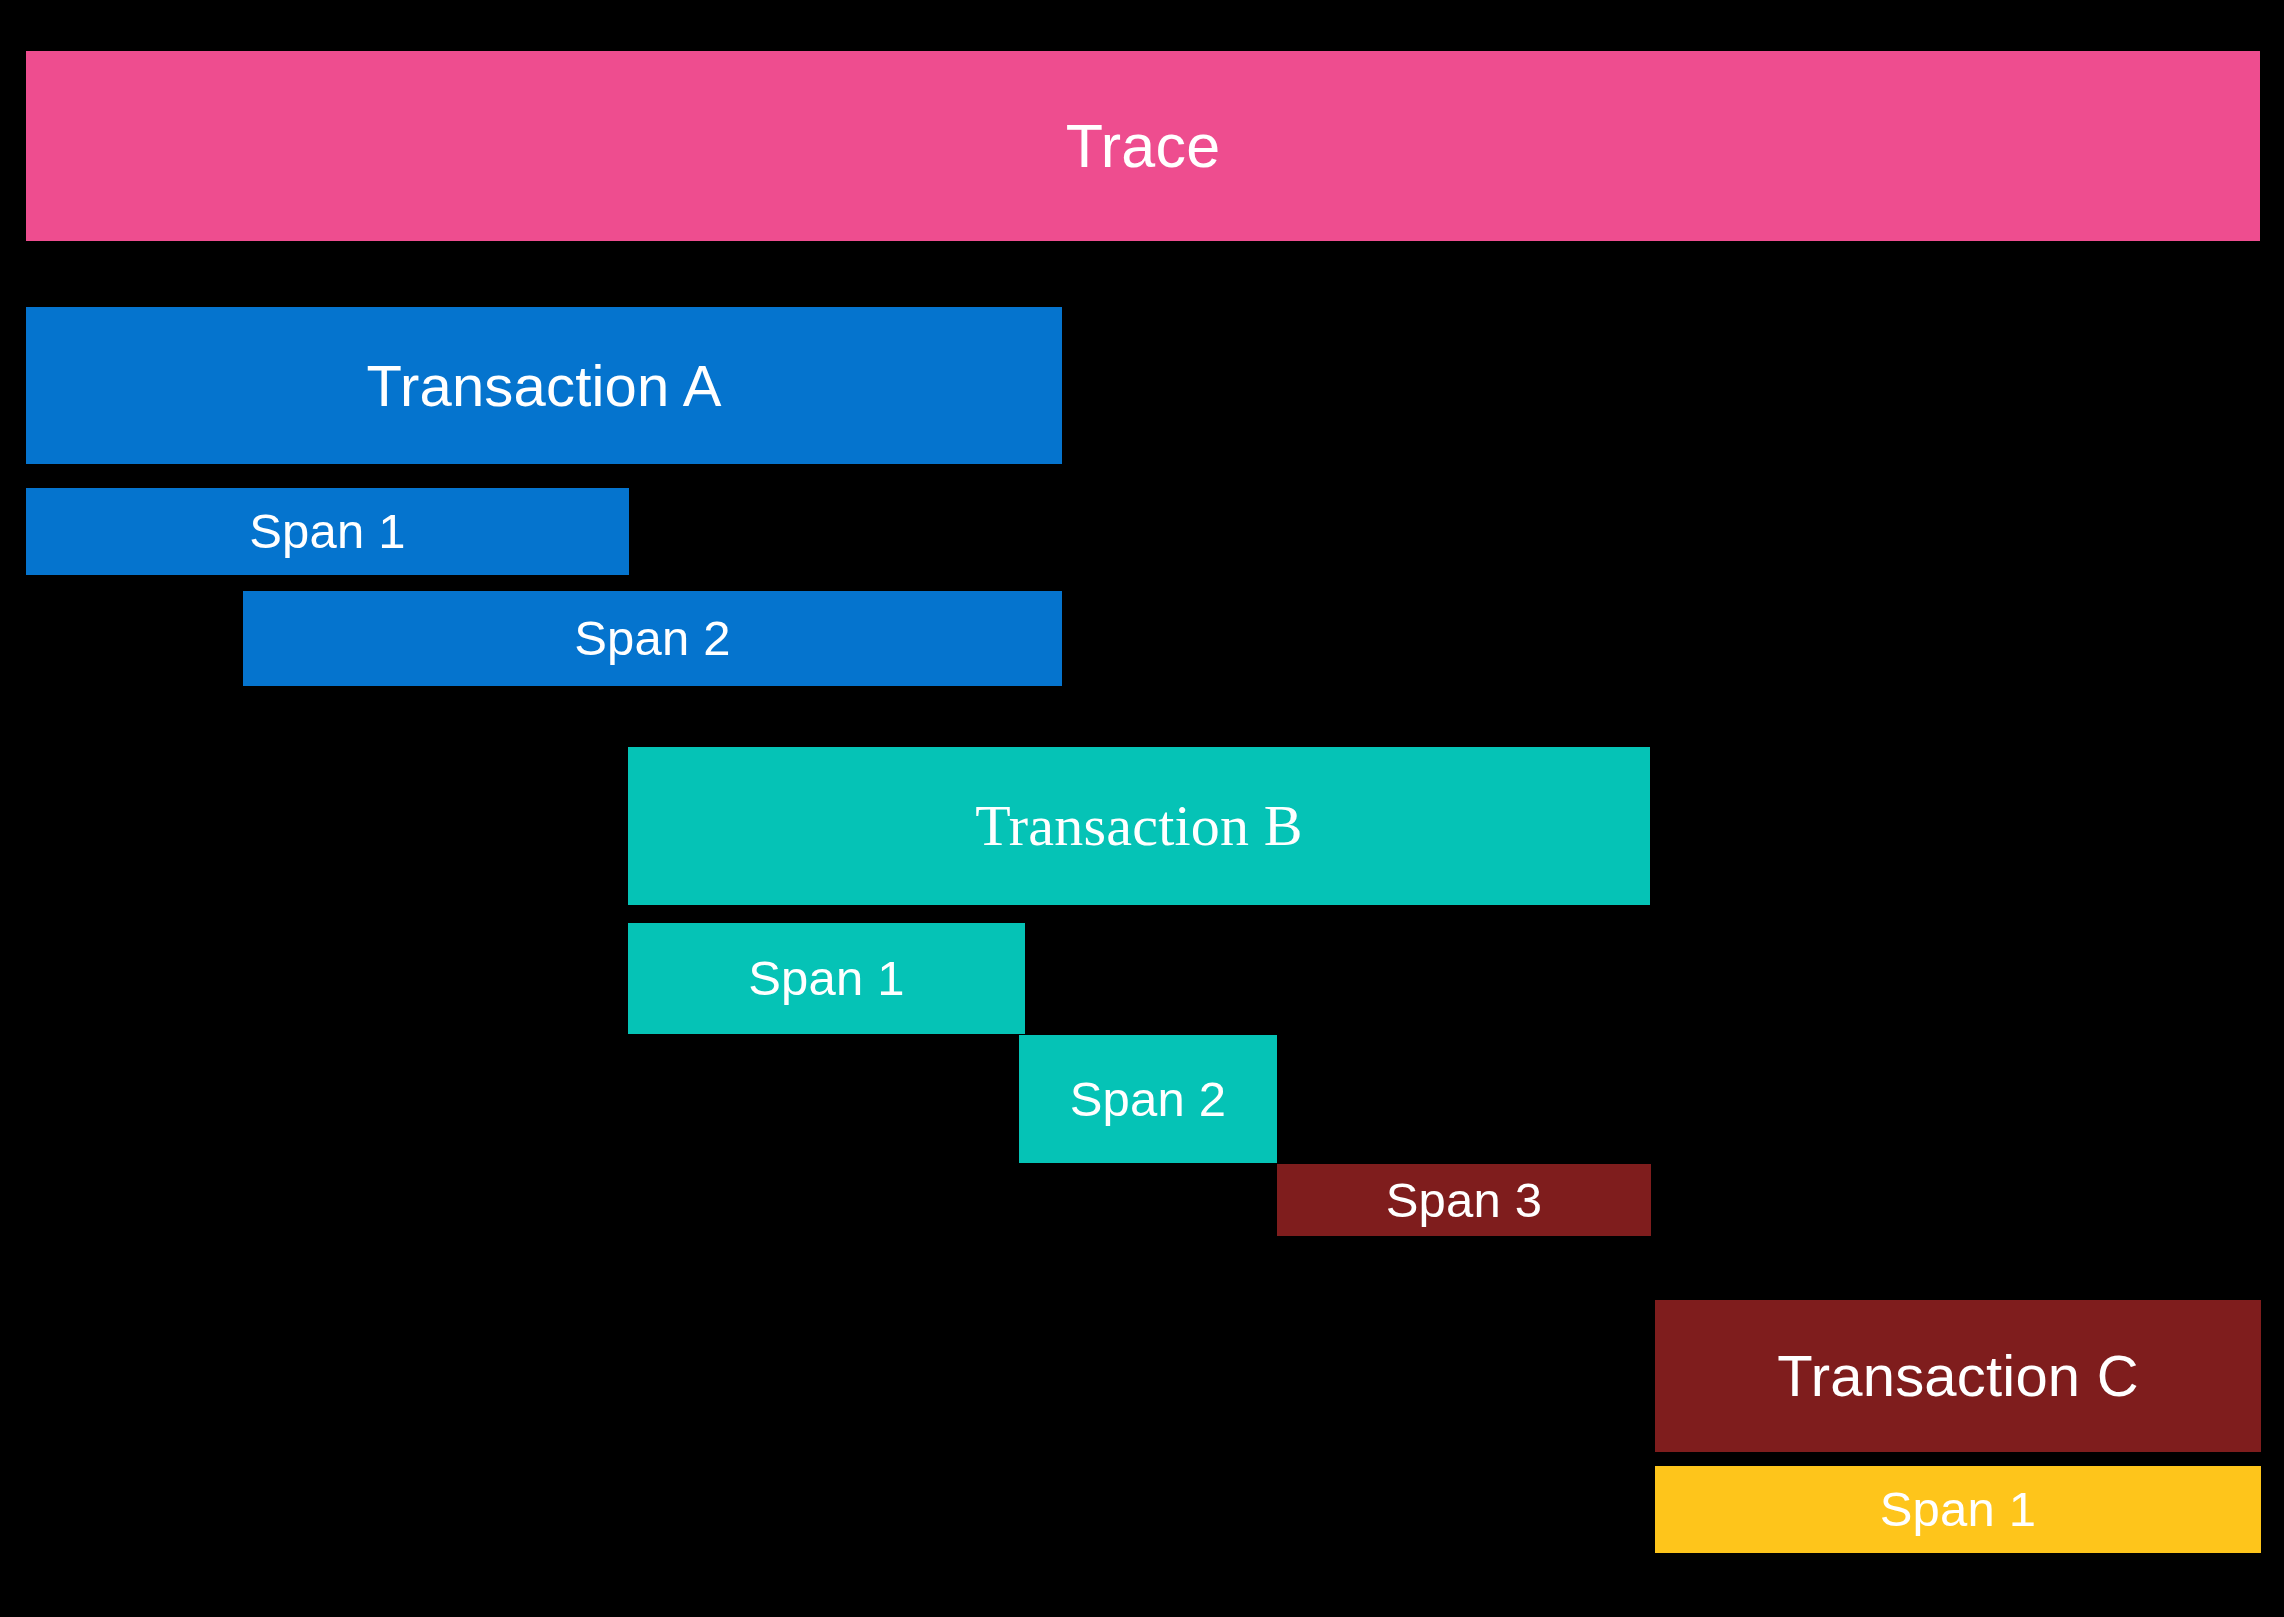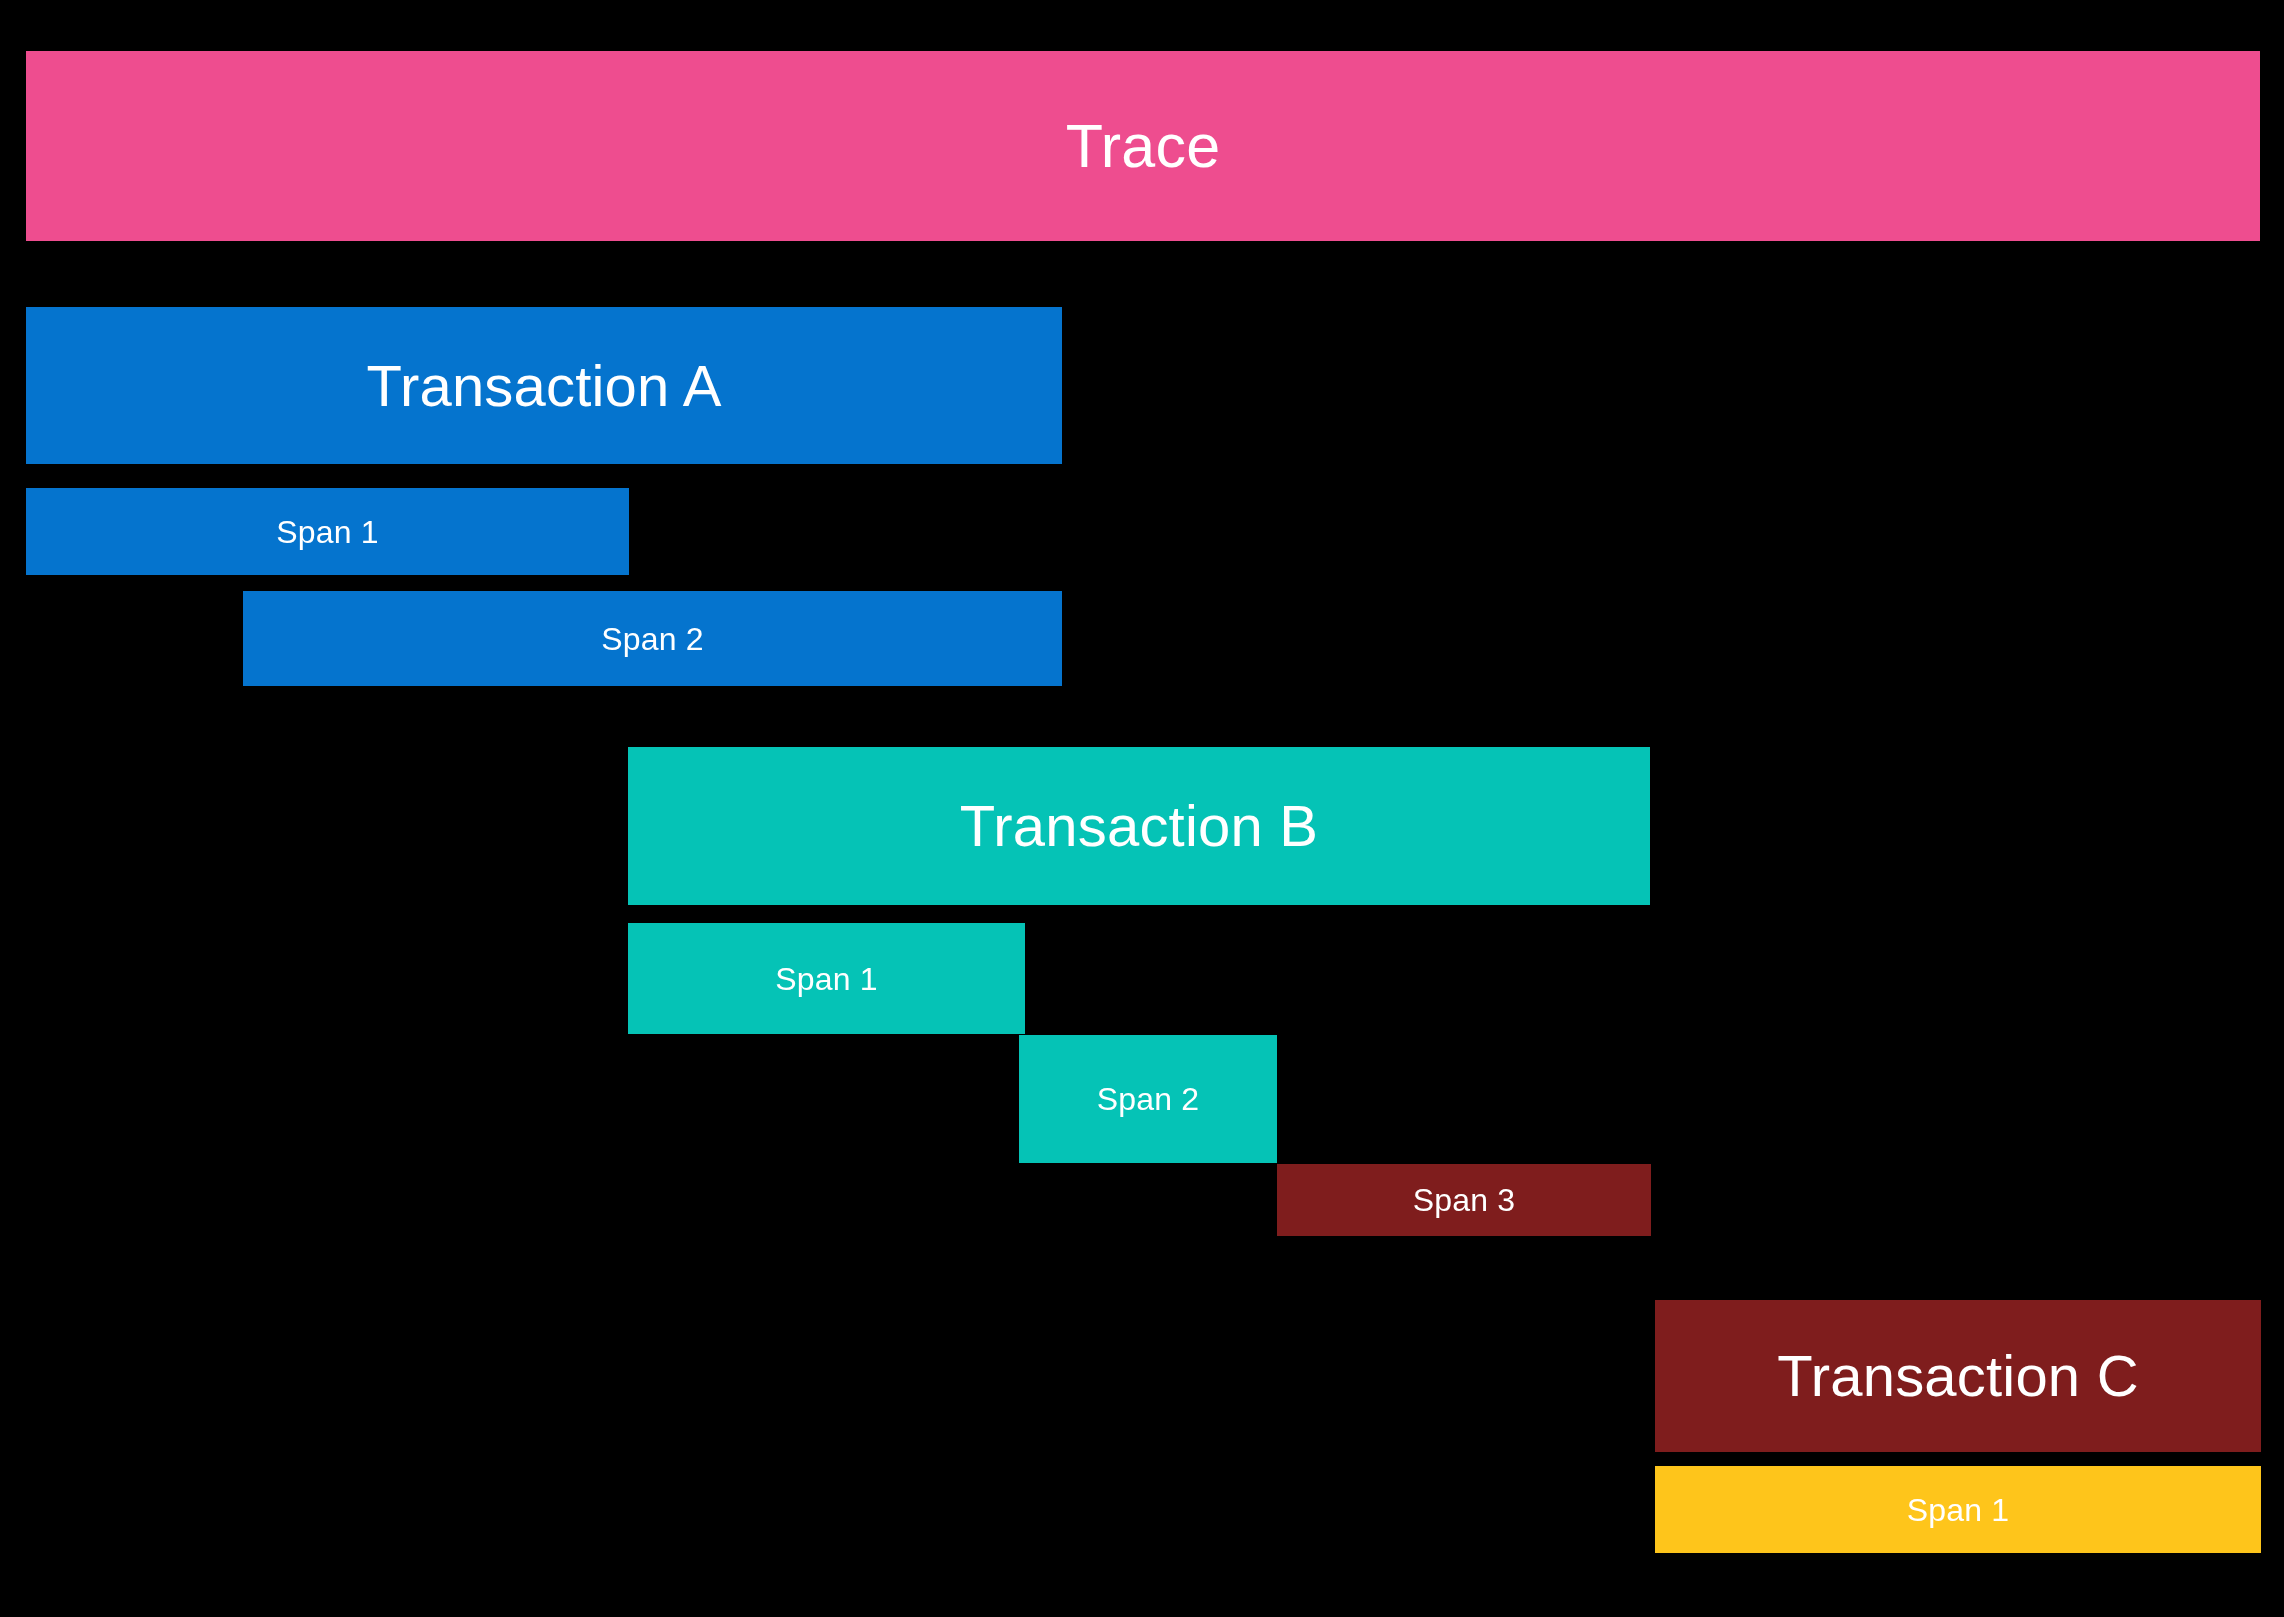--- a/index.html
+++ b/index.html
@@ -29,39 +29,39 @@
     white-space: nowrap;
     user-select: none;
   }
   .bar-label {
     color: #ffffff;
     font-weight: 400;
     letter-spacing: 0.2px;
   }
   .lvl-trace .bar-label { font-size: 61px; }
   .lvl-transaction .bar-label { font-size: 58px; }
-  .lvl-span .bar-label { font-size: 32px; }
+  .lvl-span .bar-label { font-size: 49px; }
 </style>
 </head>
 <body>
 
 <div id="diagram" style="width: 2284px; height: 1618px; background: rgb(0, 0, 0);">
     <div class="bar lvl-transaction" style="left: 26px; top: 307px; width: 1036px; height: 157px; background: rgb(5, 116, 206);">
       <span class="bar-label">Transaction A</span>
     </div>
     <div class="bar lvl-trace" style="left: 26px; top: 51px; width: 2234px; height: 190px; background: rgb(238, 77, 143);">
       <span class="bar-label">Trace</span>
     </div>
     <div class="bar lvl-span" style="left: 26px; top: 488px; width: 603px; height: 87px; background: rgb(5, 116, 206);">
       <span class="bar-label">Span 1</span>
     </div>
     <div class="bar lvl-span" style="left: 243px; top: 591px; width: 819px; height: 95px; background: rgb(5, 116, 206);">
       <span class="bar-label">Span 2</span>
     </div>
-    <div class="bar lvl-transaction" style="left: 628px; top: 747px; width: 1022px; height: 158px; background: rgb(5, 195, 182);">
+    <div class="bar lvl-transaction" style="left: 628px; top: 747px; width: 1022px; height: 158px; background: rgb(5, 195, 182); font-family: Liberation Serif, serif;">
       <span class="bar-label">Transaction B</span>
     </div>
     <div class="bar lvl-span" style="left: 628px; top: 923px; width: 397px; height: 111px; background: rgb(5, 195, 182);">
       <span class="bar-label">Span 1</span>
     </div>
     <div class="bar lvl-span" style="left: 1019px; top: 1035px; width: 258px; height: 128px; background: rgb(5, 195, 182);">
       <span class="bar-label">Span 2</span>
     </div>
     <div class="bar lvl-span" style="left: 1277px; top: 1164px; width: 374px; height: 72px; background: #7f1d1d;">
       <span class="bar-label">Span 3</span>

